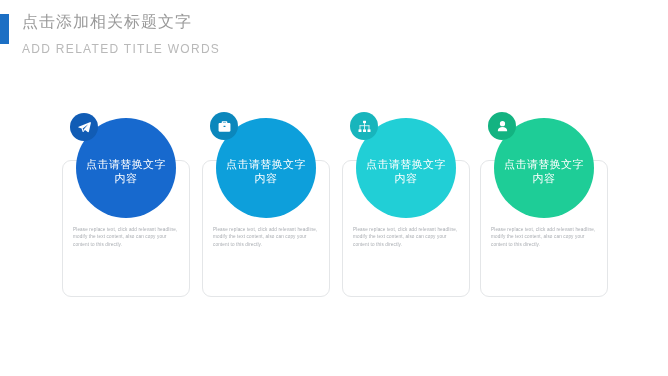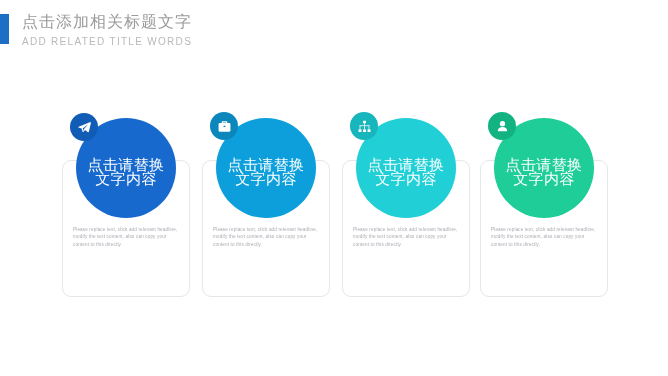--- a/index.html
+++ b/index.html
@@ -17,22 +17,22 @@
     position:absolute;left:0;top:2px;width:9px;height:30px;
     background:#1C6FC4;
   }
   .header-text{position:absolute;left:22px;top:0;}
   .title-cn{
     font-size:16px;color:#9a9a9a;letter-spacing:1px;
     line-height:20px;white-space:nowrap;
     font-family:"DejaVu Sans","Liberation Sans",sans-serif;
   }
   .title-en{
-    font-size:10px;color:#b9b9b9;letter-spacing:1.3px;
-    line-height:11px;margin-top:4px;white-space:nowrap;
+    font-size:12px;color:#b9b9b9;letter-spacing:1.3px;
+    line-height:11px;margin-top:12px;white-space:nowrap;
   }
 
   
   .cards{position:absolute;left:0;top:0;width:668px;height:376px;}
   .card{
     position:absolute;top:160px;width:128px;height:137px;
     border:1px solid #e4e6e8;border-radius:9px;
     background:#ffffff;box-sizing:border-box;
   }
   .card-1{left:62px;}
@@ -51,21 +51,21 @@
     position:absolute;top:118px;width:100px;height:100px;
     border-radius:50%;
     display:flex;align-items:center;justify-content:center;
   }
   .circle-1{left:76px;background:#1769CE;}
   .circle-2{left:216px;background:#0D9FDB;}
   .circle-3{left:356px;background:#21CFD6;}
   .circle-4{left:494px;background:#1ECD97;}
 
   .circle-label{
-    color:#ffffff;font-size:15px;line-height:14px;
+    color:#ffffff;font-size:11px;line-height:14px;
     text-align:center;letter-spacing:0.4px;
     width:84px;
     font-family:"DejaVu Sans","Liberation Sans",sans-serif;
     position:relative;top:4px;
   }
 
   
   .badge{
     position:absolute;width:28px;height:28px;border-radius:50%;
     display:flex;align-items:center;justify-content:center;

